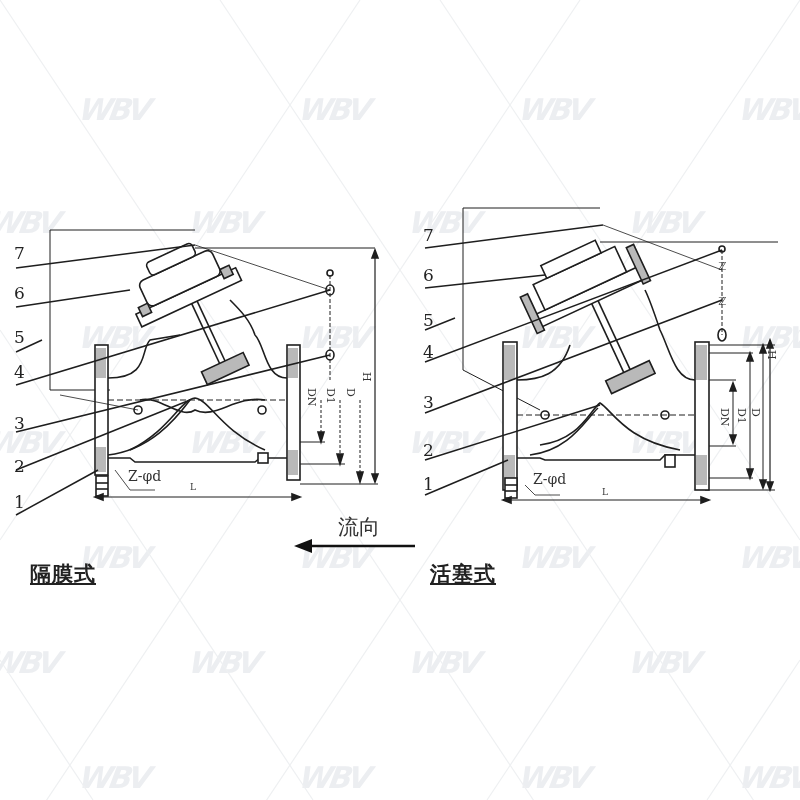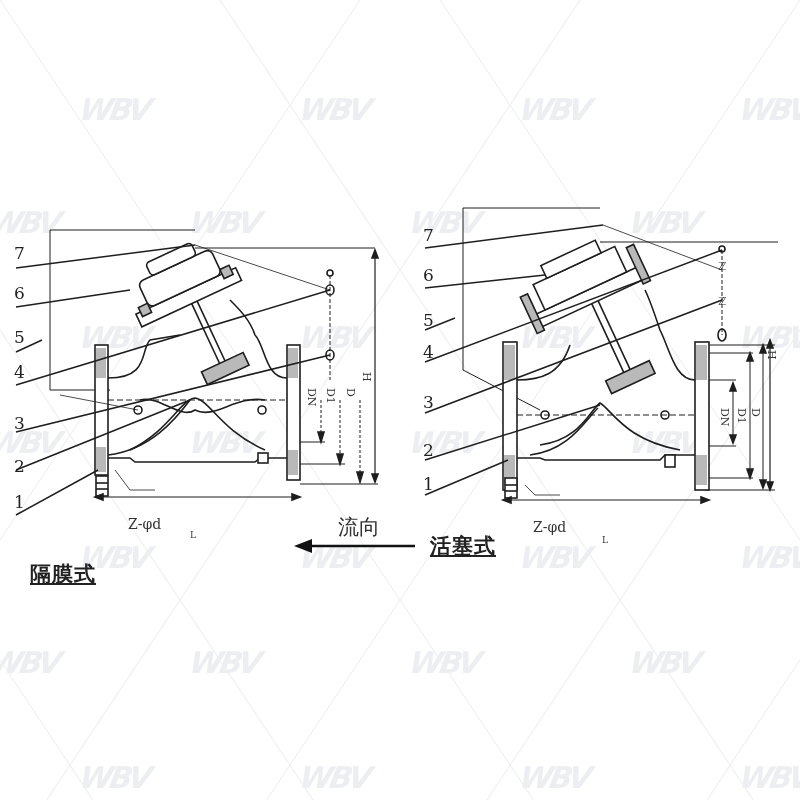--- a/index.html
+++ b/index.html
@@ -4,21 +4,21 @@
 <style>
   html,body{margin:0;padding:0;background:#ffffff;}
   body{width:800px;height:800px;position:relative;overflow:hidden;font-family:"DejaVu Sans",sans-serif;}
   .wm-layer{position:absolute;left:0;top:0;width:800px;height:800px;pointer-events:none;}
   .wm{position:absolute;font-family:"DejaVu Sans",sans-serif;font-weight:bold;font-style:italic;font-size:30px;color:#eceef1;letter-spacing:-3px;transform:skewX(-10deg);}
   svg.drawing{position:absolute;left:0;top:0;}
   .part-num{position:absolute;font-family:"DejaVu Serif",serif;font-size:17px;color:#222;}
   .label-type{position:absolute;font-family:"DejaVu Sans",sans-serif;font-weight:bold;font-size:21px;color:#222;letter-spacing:1px;text-decoration:underline;}
   .flow-label{position:absolute;font-family:"DejaVu Sans",sans-serif;font-size:21px;color:#333;}
   .dim{position:absolute;font-family:"DejaVu Serif",serif;font-size:11px;color:#333;transform:rotate(90deg);transform-origin:left top;}
-  .bolt-label{position:absolute;font-family:"DejaVu Serif",serif;font-size:14px;color:#333;margin-top:48px;}
+  .bolt-label{position:absolute;font-family:"DejaVu Serif",serif;font-size:14px;color:#333;}
 </style>
 </head>
 <body>
 
 <div class="wm-layer" id="wm-layer">
     <span class="wm" style="left: 80px; top: 92px;">WBV</span>
     <span class="wm" style="left: 300px; top: 92px;">WBV</span>
     <span class="wm" style="left: 520px; top: 92px;">WBV</span>
     <span class="wm" style="left: 740px; top: 92px;">WBV</span>
     <span class="wm" style="left: -10px; top: 205px;">WBV</span>
@@ -250,13 +250,13 @@
 <span class="dim" style="left:337px;top:388px">D1</span>
 <span class="dim" style="left:357px;top:388px">D</span>
 <span class="dim" style="left:373px;top:372px">H</span>
 <span class="dim" style="left:731px;top:408px">DN</span>
 <span class="dim" style="left:748px;top:408px">D1</span>
 <span class="dim" style="left:762px;top:408px">D</span>
 <span class="dim" style="left:778px;top:350px">H</span>
 
 <span class="flow-label" style="left:338px;top:513px">流向</span>
 <span class="label-type" style="left:30px;top:560px">隔膜式</span>
-<span class="label-type" style="left:430px;top:532px">活塞式</span>
+<span class="label-type" style="left:430px;top:560px">活塞式</span>
 
 </body></html>

